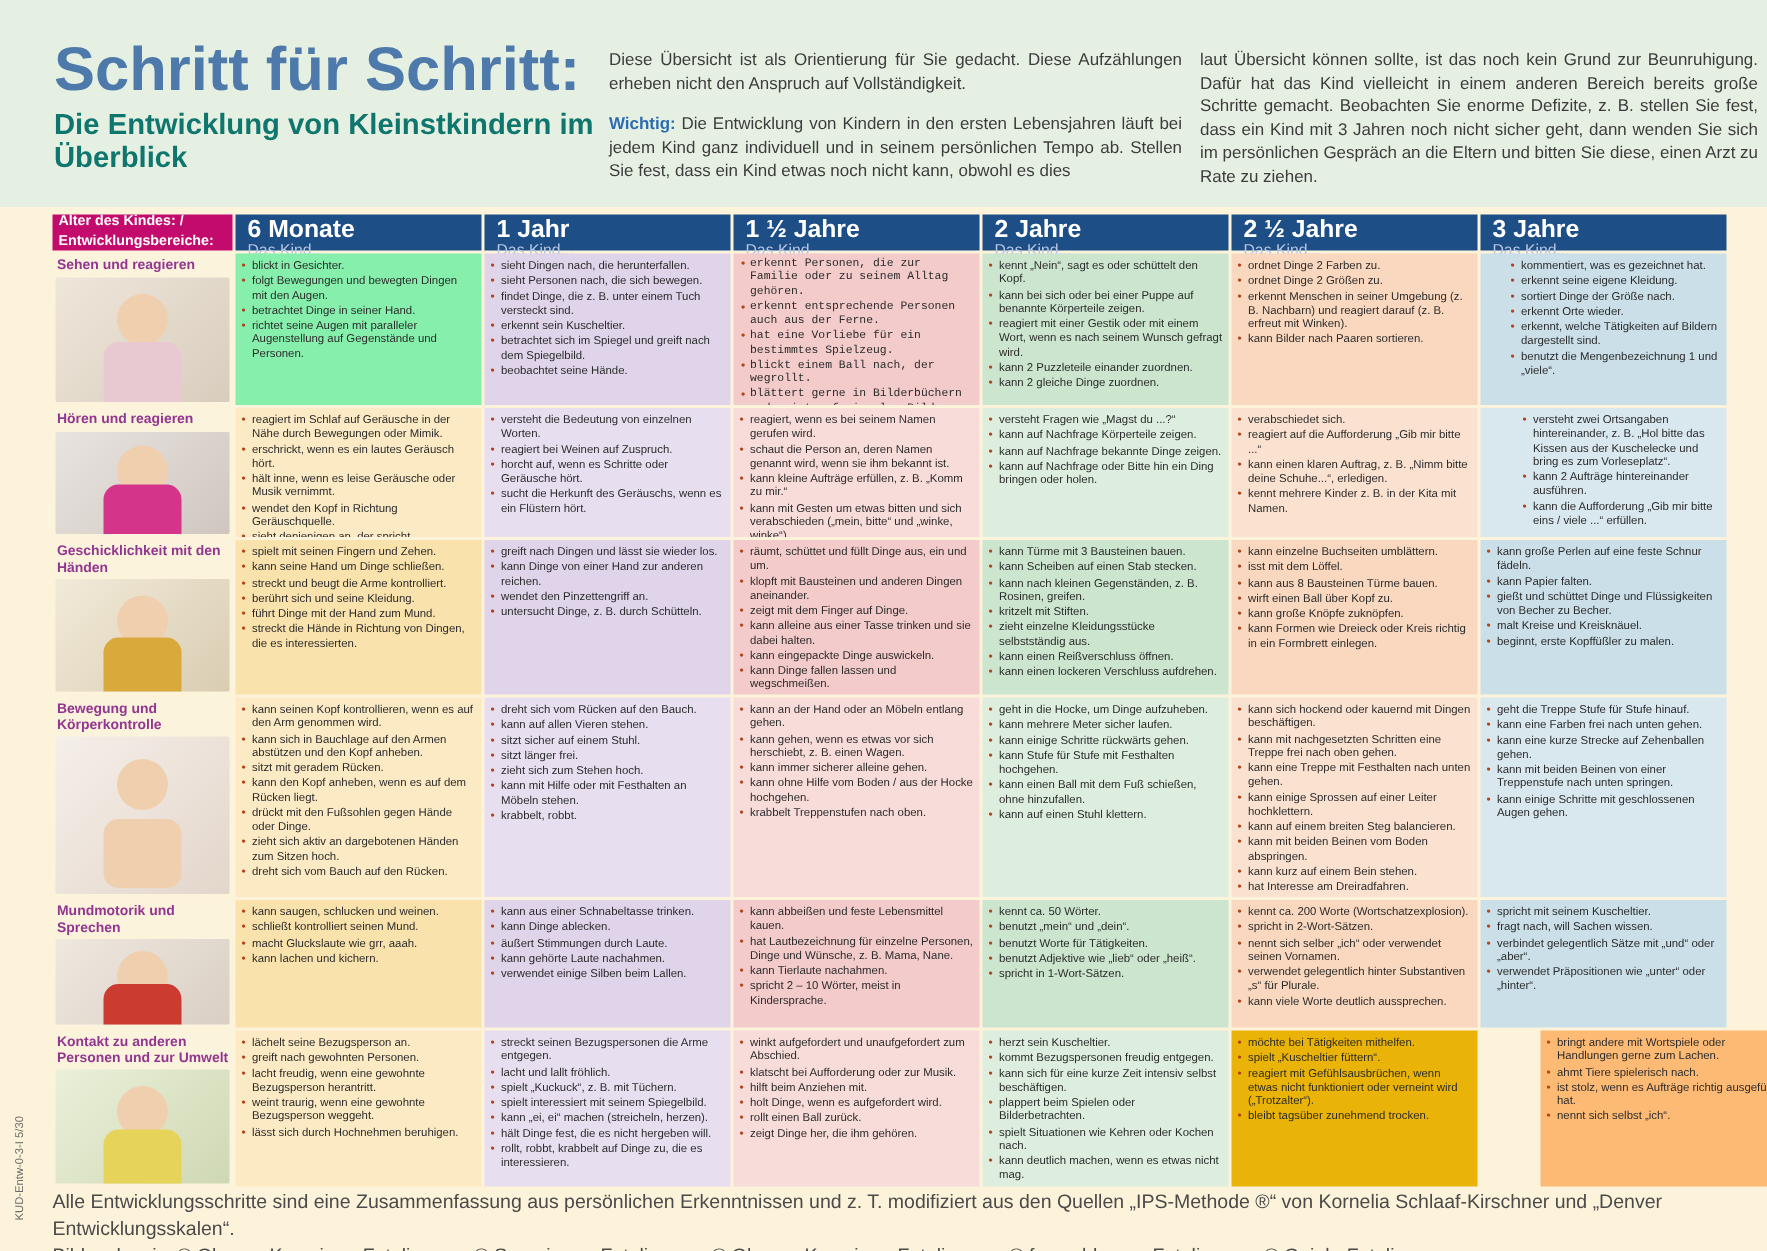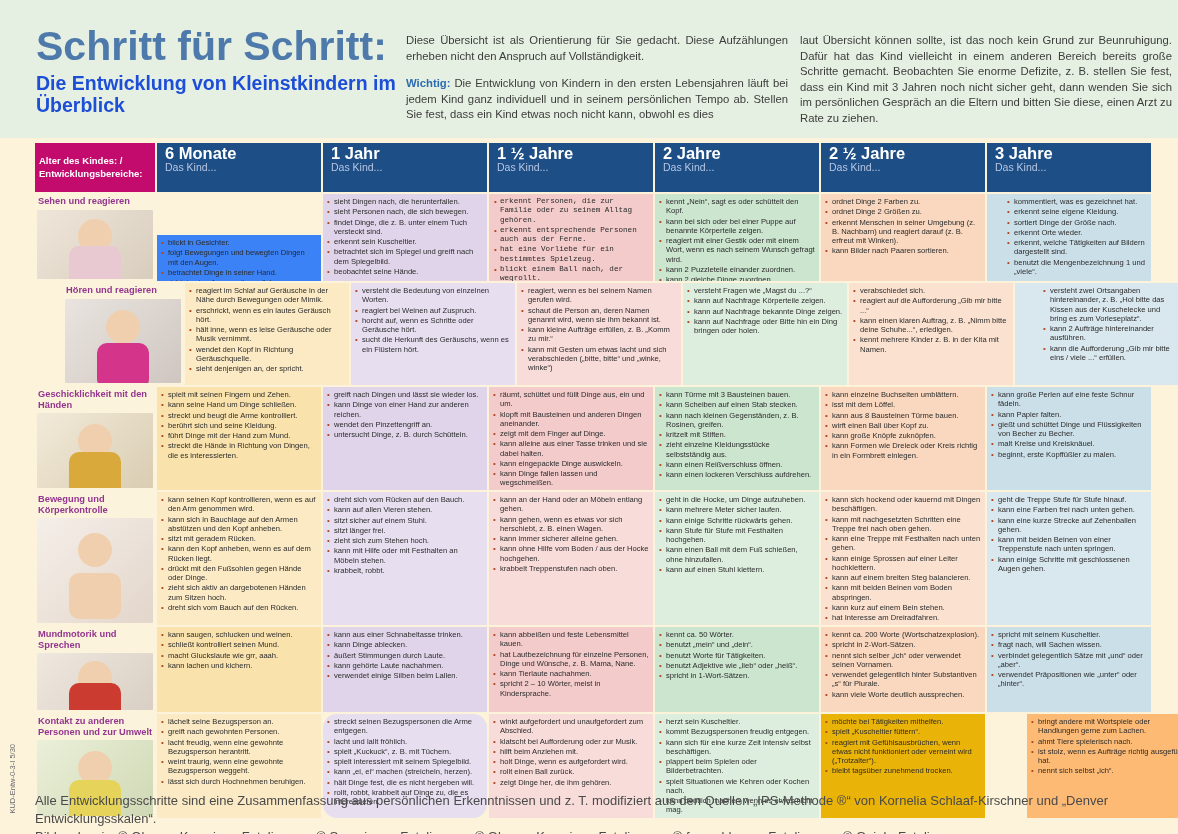--- a/index.html
+++ b/index.html
@@ -3,35 +3,35 @@
 <meta charset="utf-8">
 <style>
   html,body{margin:0;padding:0;}
   body{font-family:"Liberation Sans", sans-serif; background:#efefef;}
   .page{position:relative; width:1178px; height:834px; background:#fcf3da; overflow:hidden;}
   .top-band{position:absolute; top:0; left:0; width:100%; height:138px; background:#e6f0e2;}
 
   
   .title-block{position:absolute; left:36px; top:26px; width:370px;}
   .main-title{font-size:41px; font-weight:bold; color:#4e79ab; letter-spacing:0px; line-height:1.0; margin:0;}
-  .sub-title{font-size:19.5px; font-weight:bold; color:#1d4ed8; line-height:1.12; margin:6px 0 0 0;}
+  .sub-title{font-size:19.5px; font-weight:bold; color:#0f766e; line-height:1.12; margin:6px 0 0 0;}
   .intro-col{position:absolute; top:33px; font-size:11.3px; line-height:1.38; color:#3c3c3c; text-align:justify;}
   .intro-a{left:406px; width:382px;}
   .intro-b{left:800px; width:372px;}
   .intro-col p{margin:0 0 12px 0;}
   .wichtig{color:#2d6cb0; font-weight:bold;}
 
   
   .devtable{position:absolute; left:35px; top:143px; width:1108px; display:flex; flex-direction:column; gap:2px;}
   .trow{display:flex; gap:2px;}
   .corner-cell{width:120px; flex:none; background:#c30b6e; color:#fff; font-weight:bold; font-size:9.5px; line-height:1.35; padding:3px 4px; box-sizing:border-box; display:flex; flex-direction:column; justify-content:center;}
   .age-cell{width:164px; flex:none; background:#1d4e85; color:#fff; padding:2px 6px 2px 8px; box-sizing:border-box;}
   .age-cell .age{font-size:16.5px; font-weight:bold; line-height:1.05; display:block;}
   .age-cell .sub{font-size:10.5px; color:#b7c6e4; line-height:1.1; display:block;}
-  .hrow{height:49px;}
+  .hrow{height:24px;}
   .label-cell{width:120px; flex:none; background:#fcf3dc; box-sizing:border-box; display:flex; flex-direction:column; overflow:hidden;}
   .label-cell .lbl{font-size:9.3px; font-weight:bold; color:#93368f; line-height:1.15; padding:2px 2px 2px 3px;}
   .photo{flex:1; margin:1px 2px 2px 2px; position:relative; overflow:hidden; border-radius:1px;}
   .photo::before{content:""; position:absolute; left:50%; top:14%; width:34px; height:34px; margin-left:-17px; border-radius:50%; background:#f0cfae;}
   .photo::after{content:""; position:absolute; left:50%; top:52%; width:52px; height:46px; margin-left:-26px; border-radius:10px;}
   .photo-0{background:linear-gradient(135deg,#efe6da,#d8cdbd);} .photo-0::after{background:#e8c9d2;}
   .photo-1{background:linear-gradient(135deg,#e9e4e0,#cfc6c0);} .photo-1::after{background:#d5348b;}
   .photo-2{background:linear-gradient(135deg,#f2ead9,#d9cdb2);} .photo-2::after{background:#d9a93c;}
   .photo-3{background:linear-gradient(135deg,#f5efe9,#e3d6cb);} .photo-3::after{background:#f0cfae;}
   .photo-4{background:linear-gradient(135deg,#efe8df,#d9cfc4);} .photo-4::after{background:#cc3b2f;}
@@ -90,26 +90,26 @@
         <div class="age-cell">
           <span class="age">2 ½ Jahre</span>
           <span class="sub">Das Kind...</span>
         </div>
         <div class="age-cell">
           <span class="age">3 Jahre</span>
           <span class="sub">Das Kind...</span>
         </div>
       </div>
 
-  <div class="trow" style="height: 87px;">
+  <div class="trow" style="height: 101px;">
         <div class="label-cell">
           <div class="lbl">Sehen und reagieren</div>
           <div class="photo photo-0"></div>
         </div>
-        <div class="dcell" style="background: #3b82f6; margin-top: 41px;">
+        <div class="dcell" style="background: #86efac;">
           <ul>
             <li>blickt in Gesichter.</li>
             <li>folgt Bewegungen und bewegten Dingen mit den Augen.</li>
             <li>betrachtet Dinge in seiner Hand.</li>
             <li>richtet seine Augen mit paralleler Augenstellung auf Gegenstände und Personen.</li>
           </ul>
         </div>
         <div class="dcell" style="background: rgb(223, 212, 233);">
           <ul>
             <li>sieht Dingen nach, die herunterfallen.</li>
@@ -150,21 +150,21 @@
           <ul>
             <li>kommentiert, was es gezeichnet hat.</li>
             <li>erkennt seine eigene Kleidung.</li>
             <li>sortiert Dinge der Größe nach.</li>
             <li>erkennt Orte wieder.</li>
             <li>erkennt, welche Tätigkeiten auf Bildern dargestellt sind.</li>
             <li>benutzt die Mengenbezeichnung 1 und „viele“.</li>
           </ul>
         </div>
       </div>
-      <div class="trow" style="height: 102px; margin-left: 28px;">
+      <div class="trow" style="height: 86px;">
         <div class="label-cell">
           <div class="lbl">Hören und reagieren</div>
           <div class="photo photo-1"></div>
         </div>
         <div class="dcell" style="background: rgb(251, 234, 196);">
           <ul>
             <li>reagiert im Schlaf auf Geräusche in der Nähe durch Bewegungen oder Mimik.</li>
             <li>erschrickt, wenn es ein lautes Geräusch hört.</li>
             <li>hält inne, wenn es leise Geräusche oder Musik vernimmt.</li>
             <li>wendet den Kopf in Richtung Geräuschquelle.</li>
@@ -177,21 +177,21 @@
             <li>reagiert bei Weinen auf Zuspruch.</li>
             <li>horcht auf, wenn es Schritte oder Geräusche hört.</li>
             <li>sucht die Herkunft des Geräuschs, wenn es ein Flüstern hört.</li>
           </ul>
         </div>
         <div class="dcell" style="background: rgb(248, 220, 218);">
           <ul>
             <li>reagiert, wenn es bei seinem Namen gerufen wird.</li>
             <li>schaut die Person an, deren Namen genannt wird, wenn sie ihm bekannt ist.</li>
             <li>kann kleine Aufträge erfüllen, z. B. „Komm zu mir.“</li>
-            <li>kann mit Gesten um etwas lacht und sich verabschieden („bitte, bitte“ und „winke, winke“)</li>
+            <li>kann mit Gesten um etwas bitten und sich verabschieden („mein, bitte“ und „winke, winke“)</li>
           </ul>
         </div>
         <div class="dcell" style="background: rgb(221, 238, 222);">
           <ul>
             <li>versteht Fragen wie „Magst du ...?“</li>
             <li>kann auf Nachfrage Körperteile zeigen.</li>
             <li>kann auf Nachfrage bekannte Dinge zeigen.</li>
             <li>kann auf Nachfrage oder Bitte hin ein Ding bringen oder holen.</li>
           </ul>
         </div>
@@ -407,21 +407,21 @@
         </div>
         <div class="dcell" style="background: rgb(251, 234, 196);">
           <ul>
             <li>lächelt seine Bezugsperson an.</li>
             <li>greift nach gewohnten Personen.</li>
             <li>lacht freudig, wenn eine gewohnte Bezugsperson herantritt.</li>
             <li>weint traurig, wenn eine gewohnte Bezugsperson weggeht.</li>
             <li>lässt sich durch Hochnehmen beruhigen.</li>
           </ul>
         </div>
-        <div class="dcell" style="background: rgb(231, 222, 240); border-radius: 14px;">
+        <div class="dcell" style="background: rgb(231, 222, 240);">
           <ul>
             <li>streckt seinen Bezugspersonen die Arme entgegen.</li>
             <li>lacht und lallt fröhlich.</li>
             <li>spielt „Kuckuck“, z. B. mit Tüchern.</li>
             <li>spielt interessiert mit seinem Spiegelbild.</li>
             <li>kann „ei, ei“ machen (streicheln, herzen).</li>
             <li>hält Dinge fest, die es nicht hergeben will.</li>
             <li>rollt, robbt, krabbelt auf Dinge zu, die es interessieren.</li>
           </ul>
         </div>

